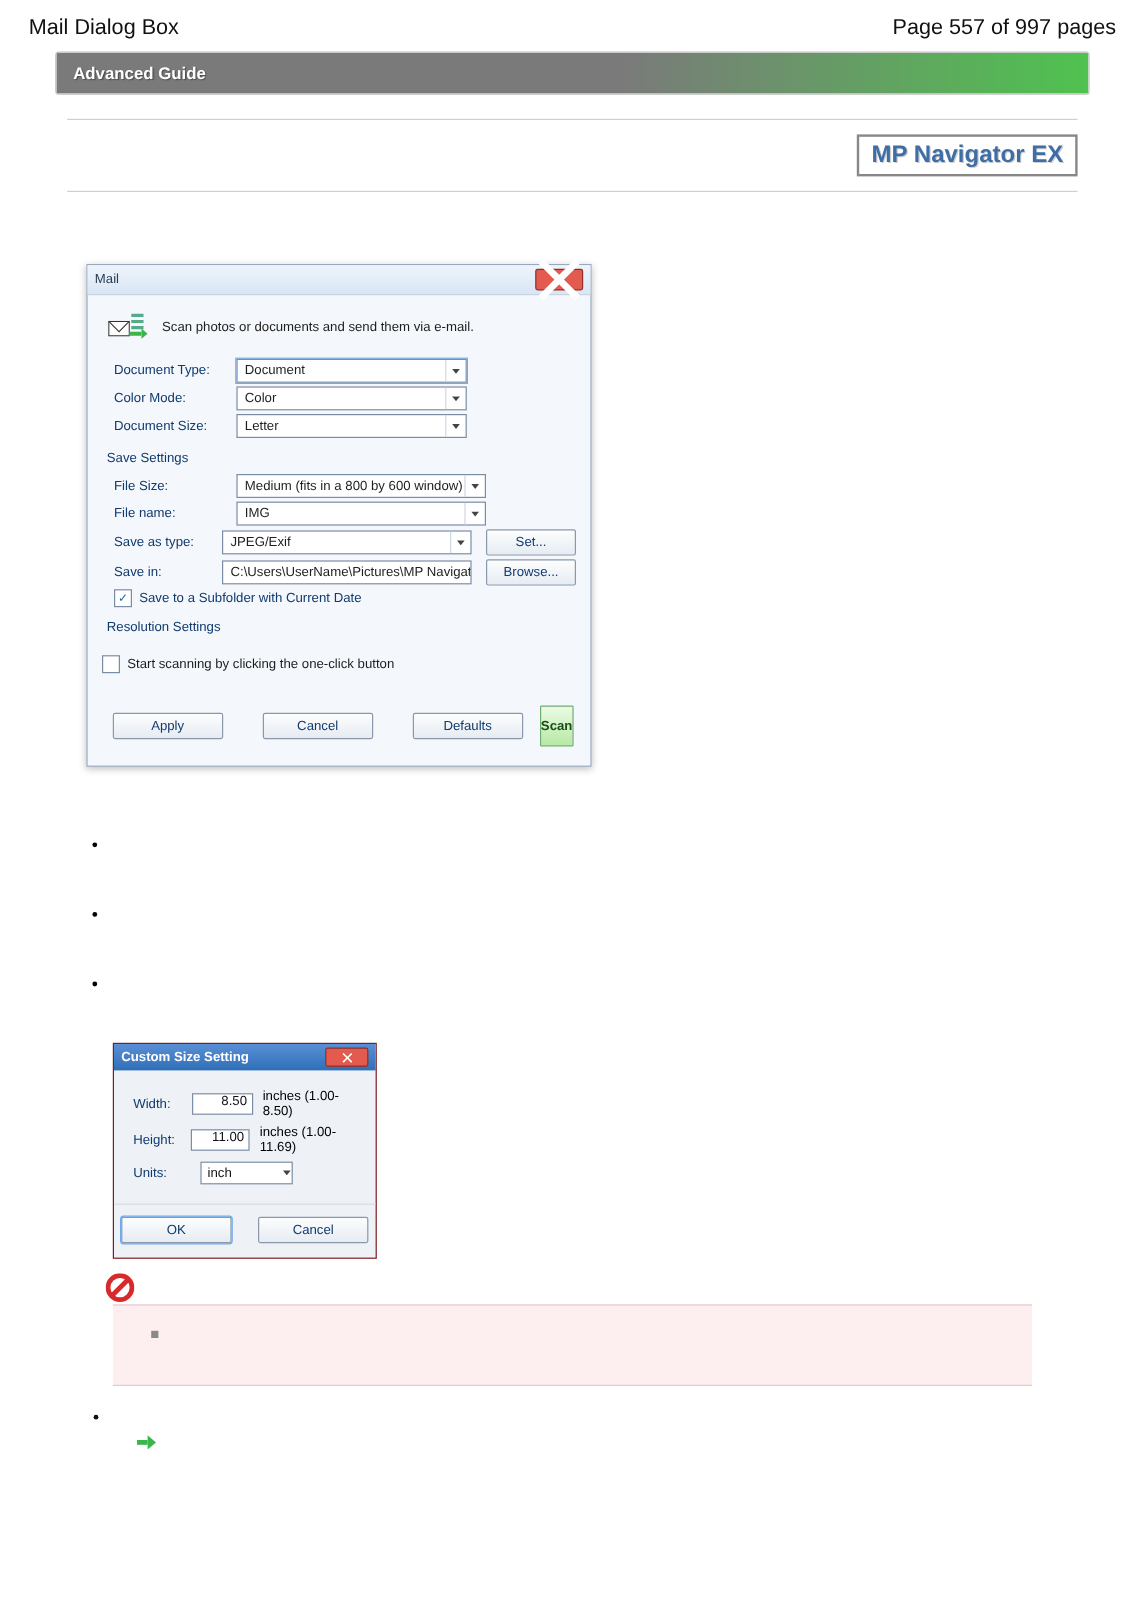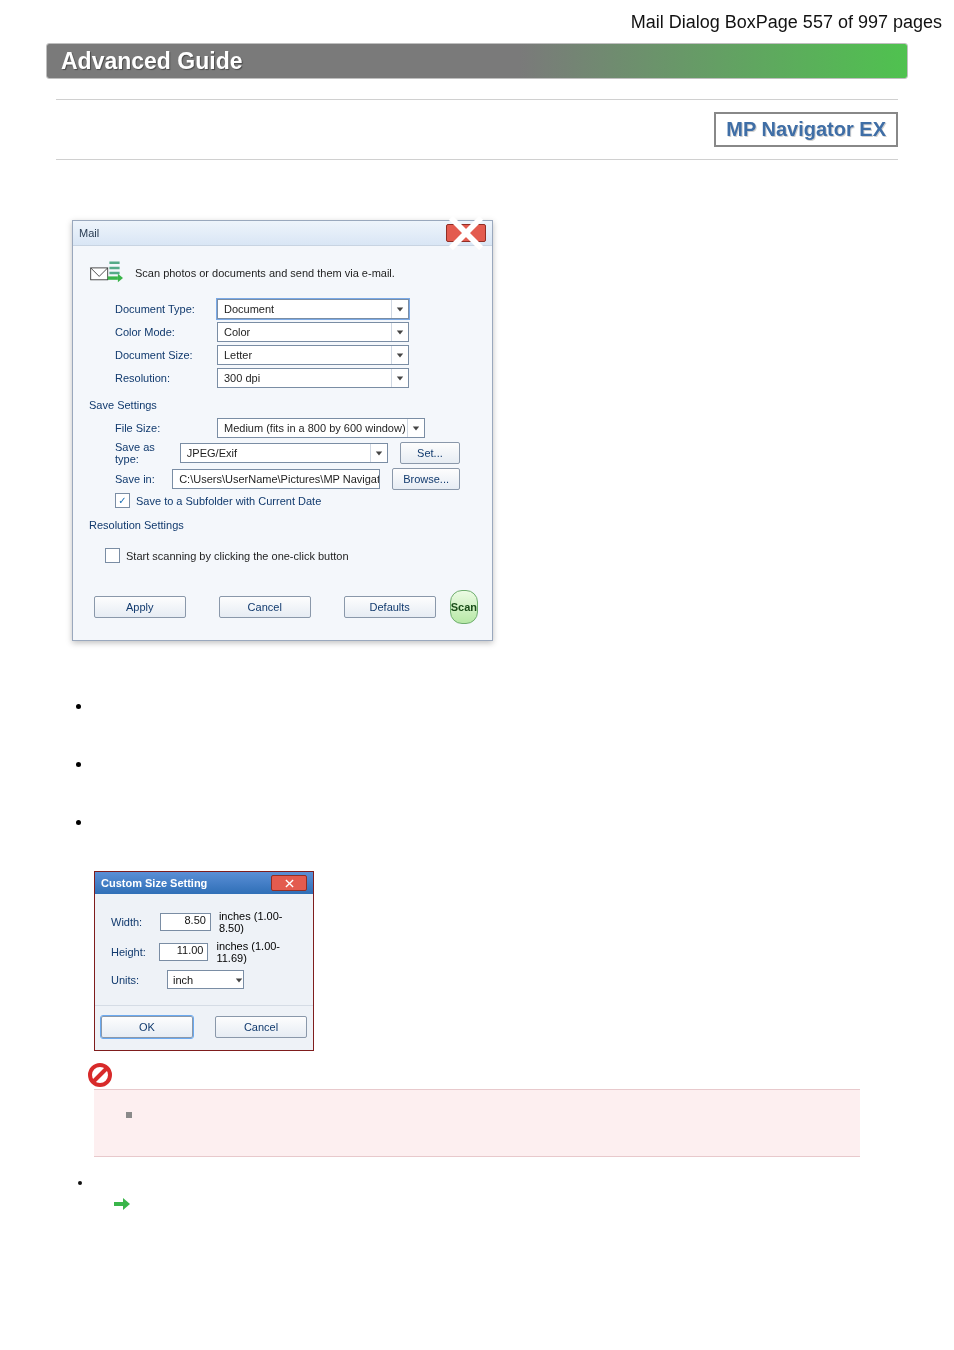--- a/index.html
+++ b/index.html
@@ -1,51 +1,51 @@
 <!DOCTYPE html>
 <html><head>
 <meta charset="utf-8">
 <style>
   html,body{margin:0;padding:0;font-family:Arial,Helvetica,sans-serif;color:#111;background:#fff}
   body{width:954px}
-  .page-header{display:flex;justify-content:flex-end;align-items:center;padding:12px 12px 4px}
+  .page-header{display:flex;justify-content:space-between;align-items:center;padding:12px 24px 4px}
   .page-header .left{font-size:18px}
   .page-header .right{font-size:18px}
   .adv-bar{margin:6px 46px 20px;border:1px solid #bfbfbf;border-radius:3px;overflow:hidden}
-  .adv-bar-inner{height:34px;display:flex;align-items:center;padding:0 14px;font-size:23px;font-weight:bold;color:#fff;background:linear-gradient(to right,#7a7a7a 0%,#7a7a7a 55%,#4fc24f 100%)}
+  .adv-bar-inner{height:34px;display:flex;align-items:center;padding:0 14px;font-size:14px;font-weight:bold;color:#fff;background:linear-gradient(to right,#7a7a7a 0%,#7a7a7a 55%,#4fc24f 100%)}
   .adv-bar-inner span{text-shadow:1px 1px 1px rgba(0,0,0,.4)}
   hr.rule{border:none;border-top:1px solid #d0d0d0;margin:12px 56px}
   .badge-row{display:flex;justify-content:flex-end;margin:0 56px 6px}
   .mp-badge{border:2px solid #888;padding:4px 10px;font-size:20px;font-weight:bold;color:#3f6ea6;text-shadow:1px 1px 0 #cfcfcf}
   .content{padding:0 56px 40px}
   
   .dlg{width:419px;border:1px solid #9aa8bd;background:#f4f7fb;box-shadow:0 2px 6px rgba(0,0,0,.25);margin:60px 0 10px 16px;font-size:11px;color:#1e1e1e}
   .dlg-title{height:24px;background:linear-gradient(#eef4fb,#d9e6f5);display:flex;align-items:center;justify-content:space-between;padding:0 6px;border-bottom:1px solid #c8d4e2}
   .dlg-title .t{color:#2a3c52}
   .dlg-title .close{width:38px;height:16px;background:#e35b4f;border:1px solid #912e25;border-radius:2px;display:flex;align-items:center;justify-content:center;color:#fff;font-size:10px;line-height:1}
   .dlg-head{display:flex;align-items:center;gap:12px;padding:12px 16px 8px}
   .dlg-head .icon{width:34px;height:30px;position:relative}
   .dlg-head .icon svg{width:100%;height:100%}
   .section-title{color:#113a6e;padding:2px 16px 4px}
-  .form{padding:0 32px 6px}
+  .form{padding:0 12px 6px}
   .row{display:flex;align-items:center;margin:3px 0}
   .row .lbl{width:102px;color:#113a6e}
   .row .lbl.indent{padding-left:10px}
   .sel{flex:0 0 184px;height:18px;border:1px solid #7a8da4;background:#fff;display:flex;align-items:center;justify-content:space-between;padding:0 0 0 6px}
   .sel .arr{width:16px;height:100%;border-left:1px solid #cfd7e2;display:flex;align-items:center;justify-content:center}
   .sel .arr svg{width:8px;height:8px}
   .sel.highlight{outline:1px solid #7aa9e6}
   .txtbox{flex:0 0 178px;height:18px;border:1px solid #7a8da4;background:#fff;padding:0 6px;display:flex;align-items:center}
   .btn{height:20px;border:1px solid #8a98aa;border-radius:2px;background:linear-gradient(#fdfdfd,#e6ecf3);padding:0 10px;display:flex;align-items:center;font-size:11px;color:#113a6e}
   .btn.side{margin-left:12px;width:60px;justify-content:center}
   .chk{width:13px;height:13px;border:1px solid #7a8da4;background:#fff;margin-right:6px;display:inline-flex;align-items:center;justify-content:center;font-size:10px;color:#1b6fb5}
   .chk.on::after{content:"✓"}
   .footer-btns{display:flex;justify-content:flex-end;gap:14px;padding:18px 14px 16px;align-items:center}
   .footer-left{display:flex;gap:33px;margin-right:auto;margin-left:54px}
-  .scan-btn{width:86px;height:32px;border:1px solid #6fae6f;border-radius:12px;background:linear-gradient(#ecfbe4,#b7e8a6);color:#1a4d1a;font-weight:bold;display:flex;align-items:center;justify-content:center}
+  .scan-btn{width:86px;height:32px;border:1px solid #6fae6f;border-radius:1px;background:linear-gradient(#ecfbe4,#b7e8a6);color:#1a4d1a;font-weight:bold;display:flex;align-items:center;justify-content:center}
   .bullets{margin:56px 0 10px 14px;list-style:disc;padding-left:22px}
   .bullets li{margin:40px 0;color:#000}
   
   .cs-dlg{width:218px;border:1px solid #7f1d1d;background:#eef2f7;margin:18px 0 12px 38px;font-size:11px}
   .cs-title{height:22px;background:linear-gradient(#5a8fd6,#2f6fb7);color:#fff;display:flex;align-items:center;justify-content:space-between;padding:0 6px;font-weight:bold}
   .cs-title .close{width:34px;height:14px;background:#e35b4f;border:1px solid #912e25;border-radius:2px;color:#fff;display:flex;align-items:center;justify-content:center;font-size:9px}
   .cs-body{padding:10px 16px 4px}
   .cs-row{display:flex;align-items:center;margin:6px 0}
   .cs-row .lbl{width:56px;color:#113a6e}
   .cs-input{width:46px;height:16px;border:1px solid #7a8da4;background:#fff;padding:0 4px;text-align:right}
@@ -132,39 +132,39 @@
           <div class="lbl indent">Document Size:</div>
         <div class="sel">
             <span>Letter</span>
             <span class="arr">
               <svg viewBox="0 0 10 10">
                 <polygon points="1,3 9,3 5,8" fill="#444"></polygon>
               </svg>
             </span>
           </div>
       </div>
-      <div class="row">
-          <div class="lbl indent">Resolution:</div>
-        <div class="sel">
-            <span>300 dpi</span>
-            <span class="arr">
-              <svg viewBox="0 0 10 10">
-                <polygon points="1,3 9,3 5,8" fill="#444"></polygon>
-              </svg>
-            </span>
-          </div>
-      </div>
     </div>
 
     <div class="section-title">Save Settings</div>
     <div class="form">
       <div class="row">
           <div class="lbl indent">File Size:</div>
         <div class="sel" style="flex:0 0 200px">
             <span>Medium (fits in a 800 by 600 window)</span>
+            <span class="arr">
+              <svg viewBox="0 0 10 10">
+                <polygon points="1,3 9,3 5,8" fill="#444"></polygon>
+              </svg>
+            </span>
+          </div>
+      </div>
+      <div class="row">
+          <div class="lbl indent">File name:</div>
+        <div class="sel" style="flex:0 0 200px">
+            <span>IMG</span>
             <span class="arr">
               <svg viewBox="0 0 10 10">
                 <polygon points="1,3 9,3 5,8" fill="#444"></polygon>
               </svg>
             </span>
           </div>
       </div>
       <div class="row">
           <div class="lbl indent">Save as type:</div>
         <div class="sel" style="flex:0 0 200px">

